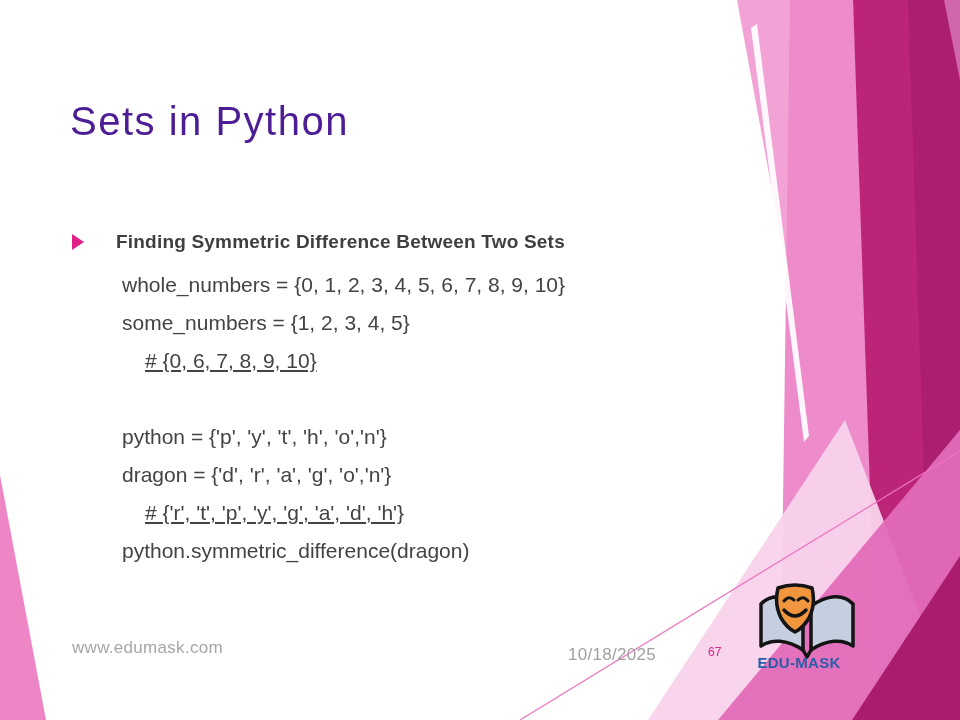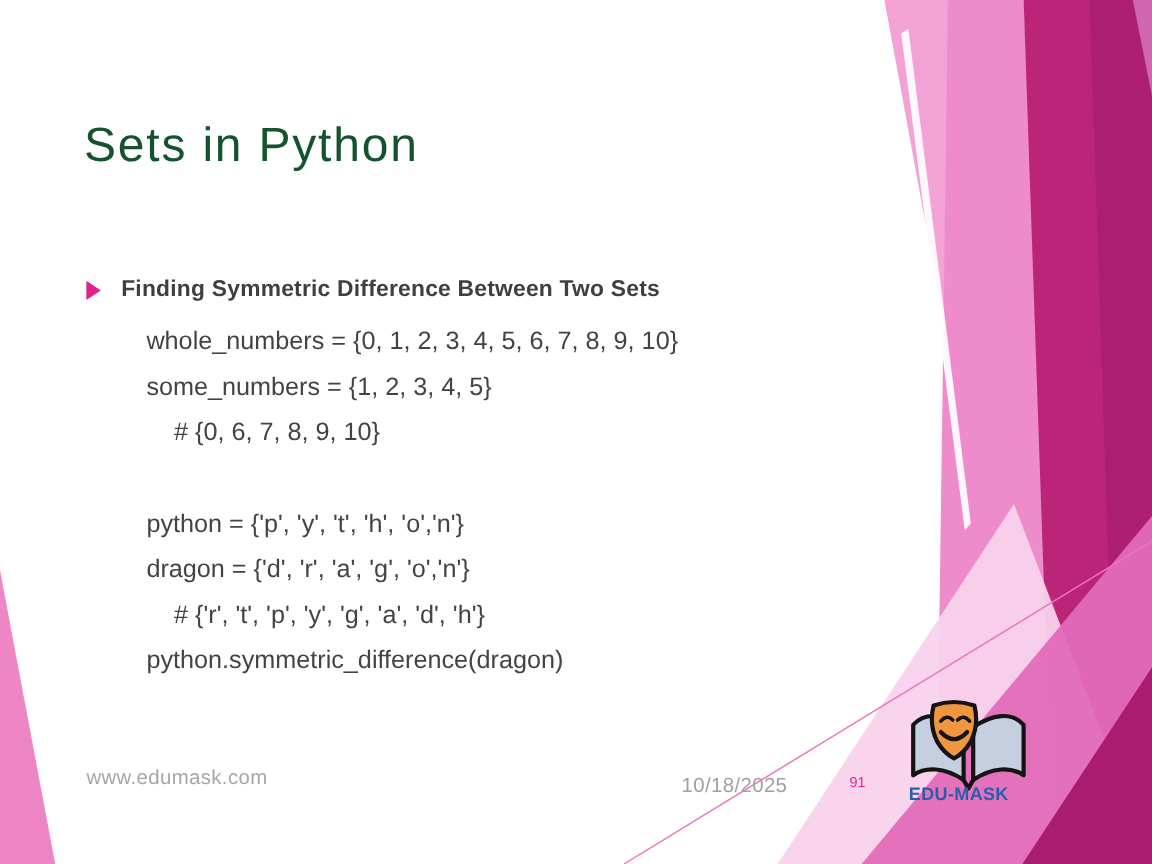--- a/index.html
+++ b/index.html
@@ -7,42 +7,42 @@
     position:relative;
     width:960px;height:720px;
     background:#ffffff;
     overflow:hidden;
     font-family:"Liberation Sans", sans-serif;
   }
   .bg{position:absolute;inset:0;width:960px;height:720px;}
   .title{
     position:absolute;left:70px;top:72px;
     font-size:40px;letter-spacing:1.5px;font-weight:400;
-    color:#14532d;white-space:nowrap;line-height:1.1;
+    color:#4c1d95;white-space:nowrap;line-height:1.1;
   }
   .heading-row{
     position:absolute;left:72px;top:231px;
-    display:flex;align-items:center;gap:17px;
+    display:flex;align-items:center;gap:32px;
   }
   .tri{
     width:0;height:0;display:inline-block;
     border-left:12px solid #E0218A;
     border-top:8px solid transparent;
     border-bottom:8px solid transparent;
   }
   .heading{
     font-size:19px;font-weight:700;color:#3F3F3F;
     letter-spacing:0.2px;white-space:nowrap;
   }
   .code{
     position:absolute;left:122px;top:266px;
     font-size:21px;color:#434343;
   }
   .code .ln{height:38px;line-height:38px;white-space:nowrap;}
-  .code .ln.indent2{padding-left:23px;}
+  .code .ln.indent2{padding-left:23px;text-decoration:underline;}
   .footer-site{
     position:absolute;left:72px;top:638px;
     font-size:17px;color:#A6A6A6;letter-spacing:0.3px;
   }
   .footer-date{
     position:absolute;left:568px;top:645px;
     font-size:17px;color:#A0A0A0;letter-spacing:0.3px;
   }
   .footer-page{
     position:absolute;left:708px;top:645px;
@@ -92,21 +92,21 @@
     <div class="ln indent2"># {0, 6, 7, 8, 9, 10}</div>
     <div class="ln"></div>
     <div class="ln">python = {'p', 'y', 't', 'h', 'o','n'}</div>
     <div class="ln">dragon = {'d', 'r', 'a', 'g', 'o','n'}</div>
     <div class="ln indent2"># {'r', 't', 'p', 'y', 'g', 'a', 'd', 'h'}</div>
     <div class="ln">python.symmetric_difference(dragon)</div>
   </div>
 
   <div class="footer-site">www.edumask.com</div>
   <div class="footer-date">10/18/2025</div>
-  <div class="footer-page">91</div>
+  <div class="footer-page">67</div>
 
   <div class="logo">
     <svg width="104" height="78" viewBox="0 0 104 78" aria-hidden="true">
 
       <g>
         <path d="M 8 22 C 18 11, 34 13, 50 24 L 50 68 C 34 57, 18 57, 8 64 Z" fill="#C5CFE0" stroke="#141414" stroke-width="3.5" stroke-linejoin="round"></path>
         <path d="M 100 22 C 90 11, 74 13, 58 24 L 58 68 C 74 57, 90 57, 100 64 Z" fill="#C5CFE0" stroke="#141414" stroke-width="3.5" stroke-linejoin="round"></path>
         <path d="M 50 68 L 54 75 L 58 68" fill="none" stroke="#141414" stroke-width="3.5" stroke-linejoin="round"></path>
       </g>
 

